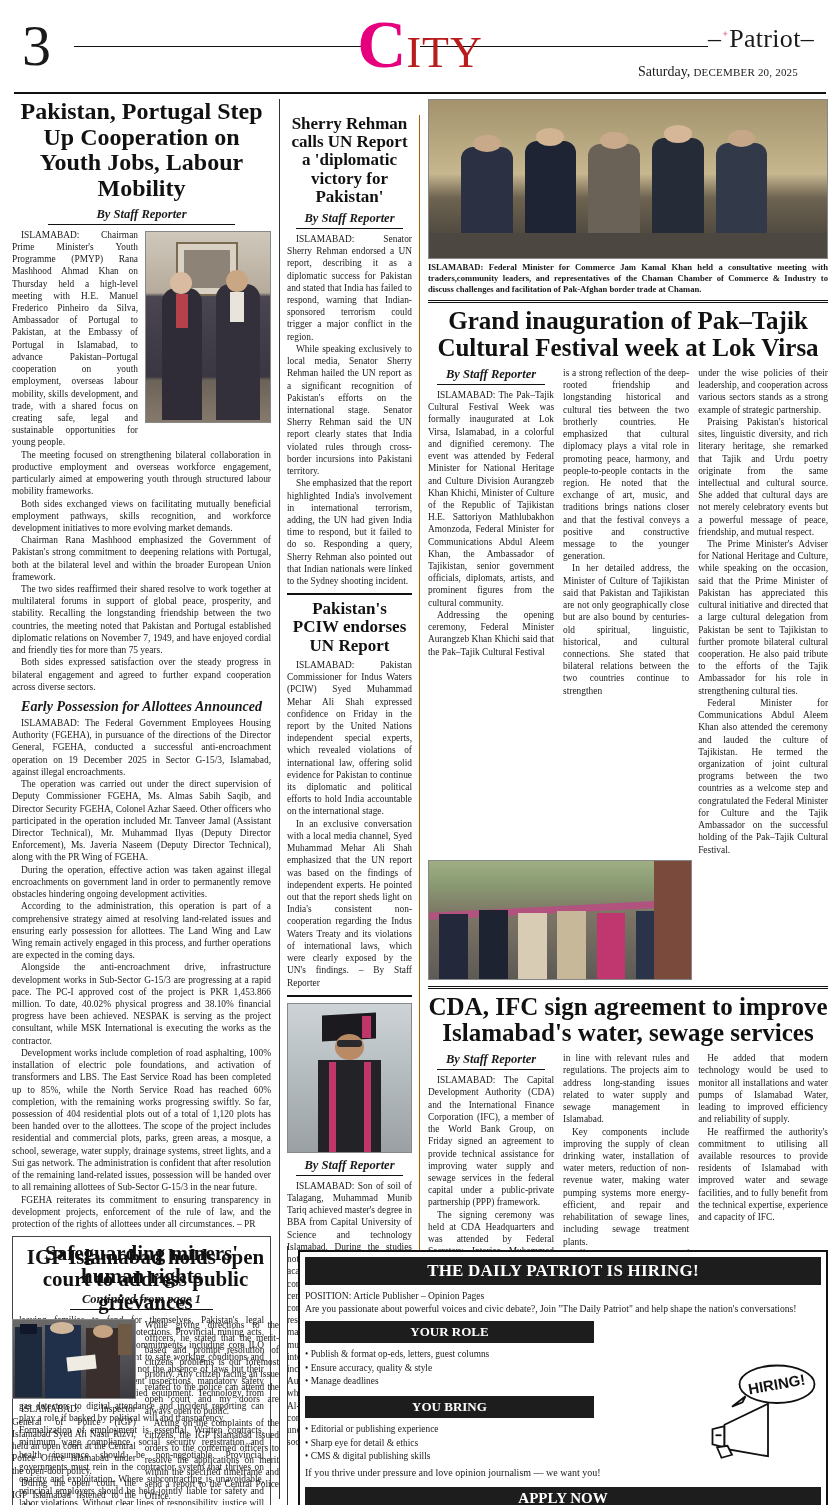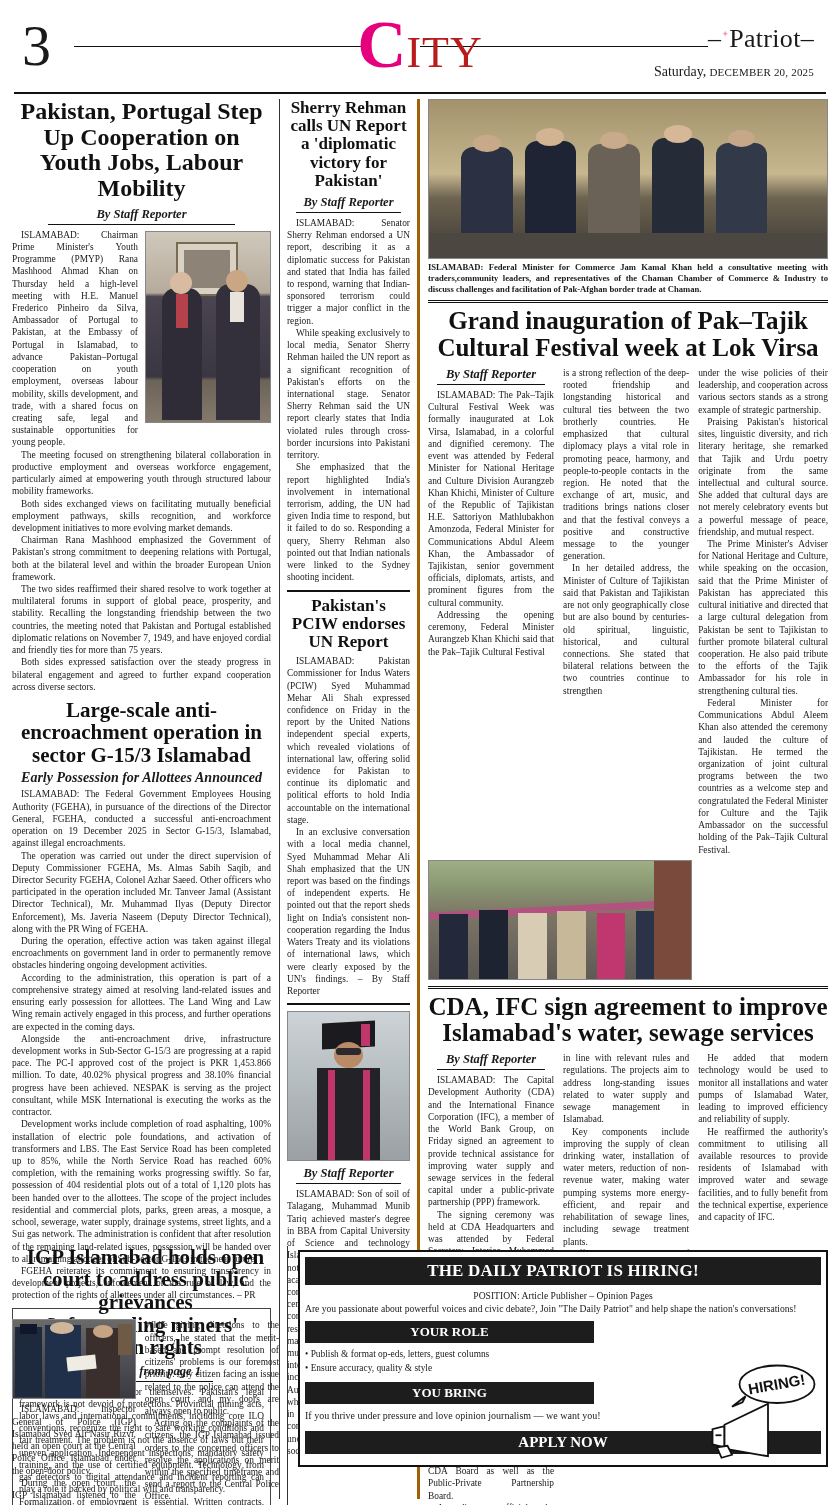--- a/index.html
+++ b/index.html
@@ -35,31 +35,31 @@
   .city-word .cap { color: #e6007e; font-size: 68px; line-height: 56px; }
   .city-word .rest { color: #b91c1c; font-size: 44px; letter-spacing: 1px;}
   .brand-top {
     position: absolute; right: 14px; top: 24px;
     font-size: 26px; font-family: "Liberation Serif", serif;
     letter-spacing: .3px;
   }
   .brand-top .tick { color: #e8a0b8; font-size: 9px; vertical-align: super; }
   .brand-top .dash { font-weight: 300; }
   .date-line {
-    position: absolute; right: 14px; top: 64px;
+    position: absolute; right: 30px; top: 64px;
     font-size: 12.5px; font-family: "Liberation Serif", serif;
   }
   .date-line .day { font-size: 14px; }
   .date-line .rest { font-size: 11px; letter-spacing: .2px; }
   .thick-rule { border-top: 2.4px solid #111; margin: 4px 2px 0 2px; }
 
   
   .grid { display: flex; gap: 0; margin-top: 5px; height: 1400px; }
   .col-left   { width: 268px; border-right: 1px solid #333; padding-right: 8px; }
-  .col-mid    { width: 140px; border-right: 3px solid #a16207; padding: 0 7px; }
+  .col-mid    { width: 140px; border-right: 1px solid #a16207; padding: 0 7px; margin-top: 16px; }
   .col-right  { flex: 1; padding-left: 8px; }
 
   
   .hl {
     font-family: "Liberation Serif", serif;
     font-weight: 700; text-align: center; line-height: 1.07;
     color: #111;
   }
   .hl-xl { font-size: 24px; }
   .hl-lg { font-size: 21px; }
@@ -100,21 +100,21 @@
   
   .ad {
     border: 2.2px solid #111; padding: 5px; margin-top: 4px;
     background: #fff;
   }
   .ad-title {
     background: #1d1d1d; color: #fff; text-align: center;
     font-weight: 700; font-size: 17px; padding: 4px 0;
     font-family: "Liberation Serif", serif; letter-spacing: .2px;
   }
-  .ad-pos { font-size: 9.6px; margin-top: 5px; font-family: "Liberation Serif", serif; text-align: center;}
+  .ad-pos { font-size: 9.6px; margin-top: 5px; font-family: "Liberation Serif", serif;}
   .ad-lead { font-size: 9.6px; margin-top: 2px; text-align: justify; font-family: "Liberation Serif", serif;}
   .ad-band {
     background: #1d1d1d; color: #fff; text-align: center;
     font-weight: 700; font-size: 13px; padding: 3px 0;
     width: 56%; margin: 7px 0 5px; font-family: "Liberation Serif", serif;
   }
   .ad-band.full { width: 100%; font-size: 15px; margin: 8px 0 6px; }
   .ad li { list-style: none; font-size: 9.4px; line-height: 1.45; font-family: "Liberation Serif", serif;}
   .ad li:before { content: "• "; }
   .ad-note { font-size: 10px; line-height: 1.35; margin-top: 2px; font-family: "Liberation Serif", serif;}
@@ -164,21 +164,20 @@
           <p class="body">ISLAMABAD: Chairman Prime Minister's Youth Programme (PMYP) Rana Mashhood Ahmad Khan on Thursday held a high-level meeting with H.E. Manuel Frederico Pinheiro da Silva, Ambassador of Portugal to Pakistan, at the Embassy of Portugal in Islamabad, to advance Pakistan–Portugal cooperation on youth employment, overseas labour mobility, skills development, and trade, with a shared focus on creating safe, legal and sustainable opportunities for young people.</p>
           <p class="body">The meeting focused on strengthening bilateral collaboration in productive employment and overseas workforce engagement, particularly aimed at empowering youth through structured labour mobility frameworks.</p>
         </div>
         <p class="body">Both sides exchanged views on facilitating mutually beneficial employment pathways, skills recognition, and workforce development initiatives to more evolving market demands.</p>
         <p class="body">Chairman Rana Mashhood emphasized the Government of Pakistan's strong commitment to deepening relations with Portugal, both at the bilateral level and within the broader European Union framework.</p>
         <p class="body">The two sides reaffirmed their shared resolve to work together at multilateral forums in support of global peace, prosperity, and stability. Recalling the longstanding friendship between the two countries, the meeting noted that Pakistan and Portugal established diplomatic relations on November 7, 1949, and have enjoyed cordial and friendly ties for more than 75 years.</p>
         <p class="body">Both sides expressed satisfaction over the steady progress in bilateral engagement and agreed to further expand cooperation across diverse sectors.</p>
       </div>
 
       <div style="margin-top:6px;">
-        <div class="hl hl-lg">Large-scale anti-encroachment operation in sector G-15/3 Islamabad</div>
         <div class="subhl">Early Possession for Allottees Announced</div>
         <p class="body">ISLAMABAD: The Federal Government Employees Housing Authority (FGEHA), in pursuance of the directions of the Director General, FGEHA, conducted a successful anti-encroachment operation on 19 December 2025 in Sector G-15/3, Islamabad, against illegal encroachments.</p>
         <p class="body">The operation was carried out under the direct supervision of Deputy Commissioner FGEHA, Ms. Almas Sabih Saqib, and Director Security FGEHA, Colonel Azhar Saeed. Other officers who participated in the operation included Mr. Tanveer Jamal (Assistant Director Technical), Mr. Muhammad Ilyas (Deputy Director Enforcement), Ms. Javeria Naseem (Deputy Director Technical), along with the PR Wing of FGEHA.</p>
         <p class="body">During the operation, effective action was taken against illegal encroachments on government land in order to permanently remove obstacles hindering ongoing development activities.</p>
         <p class="body">According to the administration, this operation is part of a comprehensive strategy aimed at resolving land-related issues and ensuring early possession for allottees. The Land Wing and Law Wing remain actively engaged in this process, and further operations are expected in the coming days.</p>
         <p class="body">Alongside the anti-encroachment drive, infrastructure development works in Sub-Sector G-15/3 are progressing at a rapid pace. The PC-I approved cost of the project is PKR 1,453.866 million. To date, 40.02% physical progress and 38.10% financial progress have been achieved. NESPAK is serving as the project consultant, while MSK International is executing the works as the contractor.</p>
         <p class="body">Development works include completion of road asphalting, 100% installation of electric pole foundations, and activation of transformers and LBS. The East Service Road has been completed up to 85%, while the North Service Road has reached 60% completion, with the remaining works progressing swiftly. So far, possession of 404 residential plots out of a total of 1,120 plots has been handed over to the allottees. The scope of the project includes residential and commercial plots, parks, green areas, a mosque, a school, sewerage, water supply, drainage systems, street lights, and a Sui gas network. The administration is confident that after resolution of the remaining land-related issues, possession will be handed over to all remaining allottees of Sub-Sector G-15/3 in the near future.</p>
         <p class="body">FGEHA reiterates its commitment to ensuring transparency in development projects, enforcement of the rule of law, and the protection of the rights of allottees under all circumstances. – PR</p>
       </div>
 
@@ -353,23 +352,29 @@
               <path d="M34 82 L92 54 L92 124 L34 114 Z" fill="#fff" stroke="#111" stroke-width="2.4"></path>
               <path d="M24 112 L30 126 L44 122 L38 110 Z" fill="#fff" stroke="#111" stroke-width="2.4"></path>
               <line x1="22" y1="96" x2="30" y2="96" stroke="#111" stroke-width="2.4"></line>
             </svg>
           </div>
 
           <div class="ad-band">YOUR ROLE</div>
           <ul>
             <li>Publish &amp; format op-eds, letters, guest columns</li>
             <li>Ensure accuracy, quality &amp; style</li>
+            <li>Manage deadlines</li>
           </ul>
 
           <div class="ad-band">YOU BRING</div>
+          <ul>
+            <li>Editorial or publishing experience</li>
+            <li>Sharp eye for detail &amp; ethics</li>
+            <li>CMS &amp; digital publishing skills</li>
+          </ul>
 
           <div class="ad-note">If you thrive under pressure and love opinion journalism — we want you!</div>
         </div>
 
         <div class="ad-band full">APPLY NOW</div>
 
       </div>
     </div>
   </div>
 

